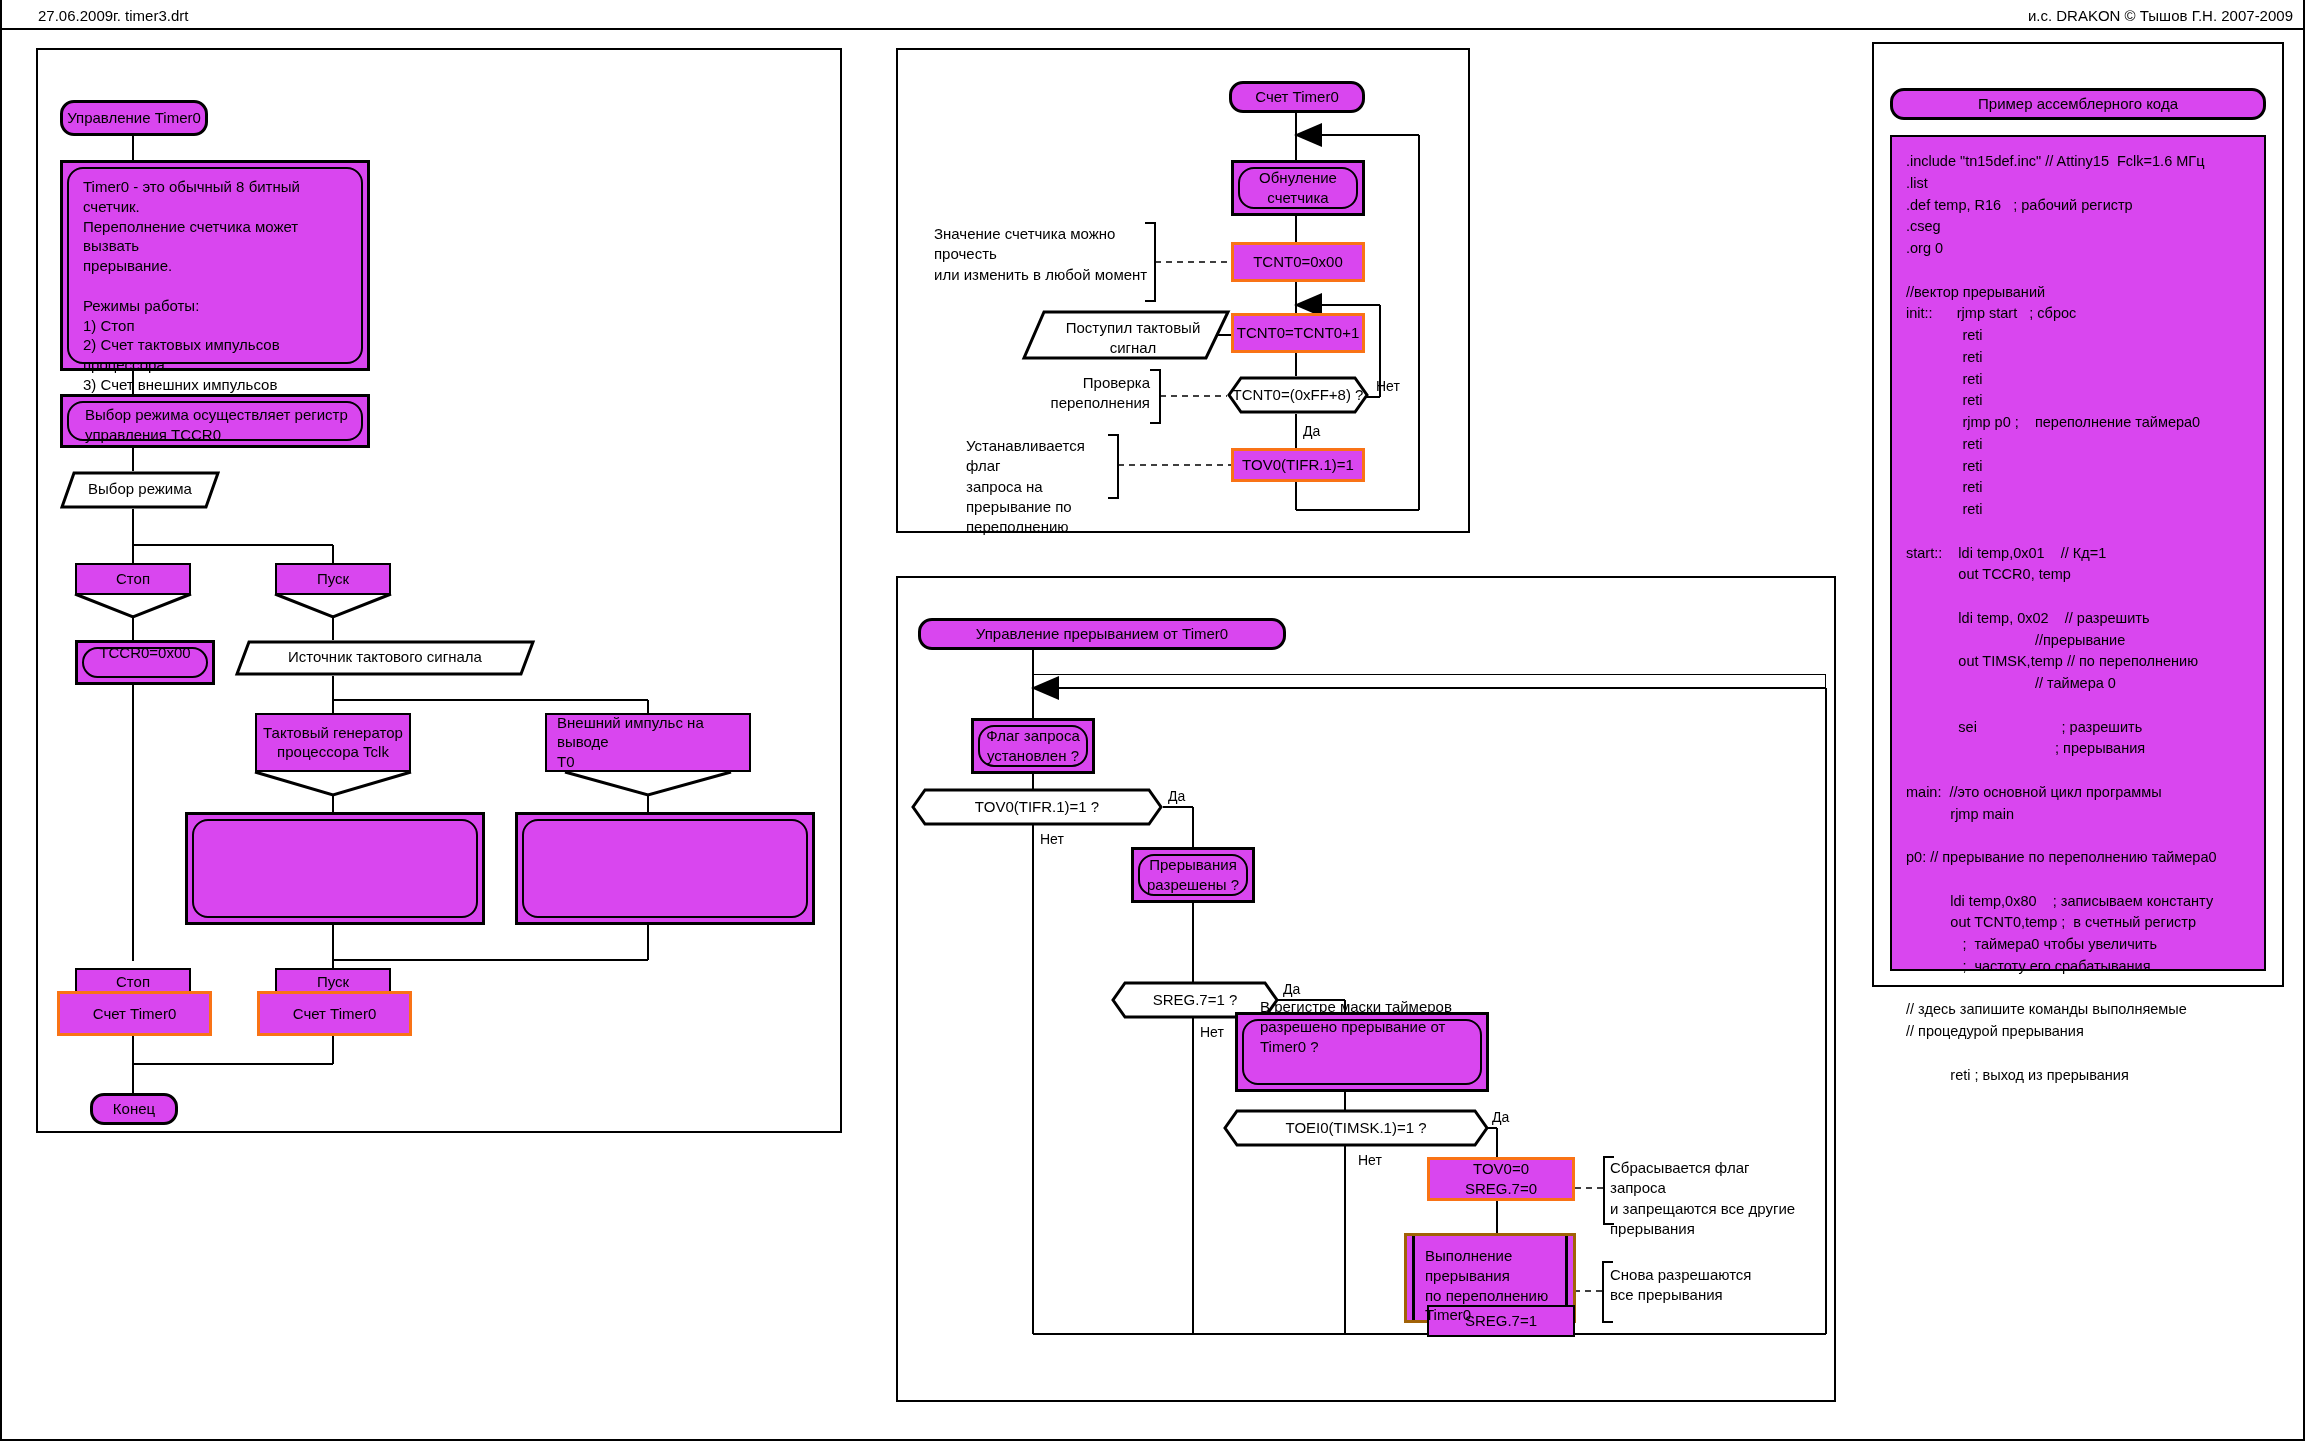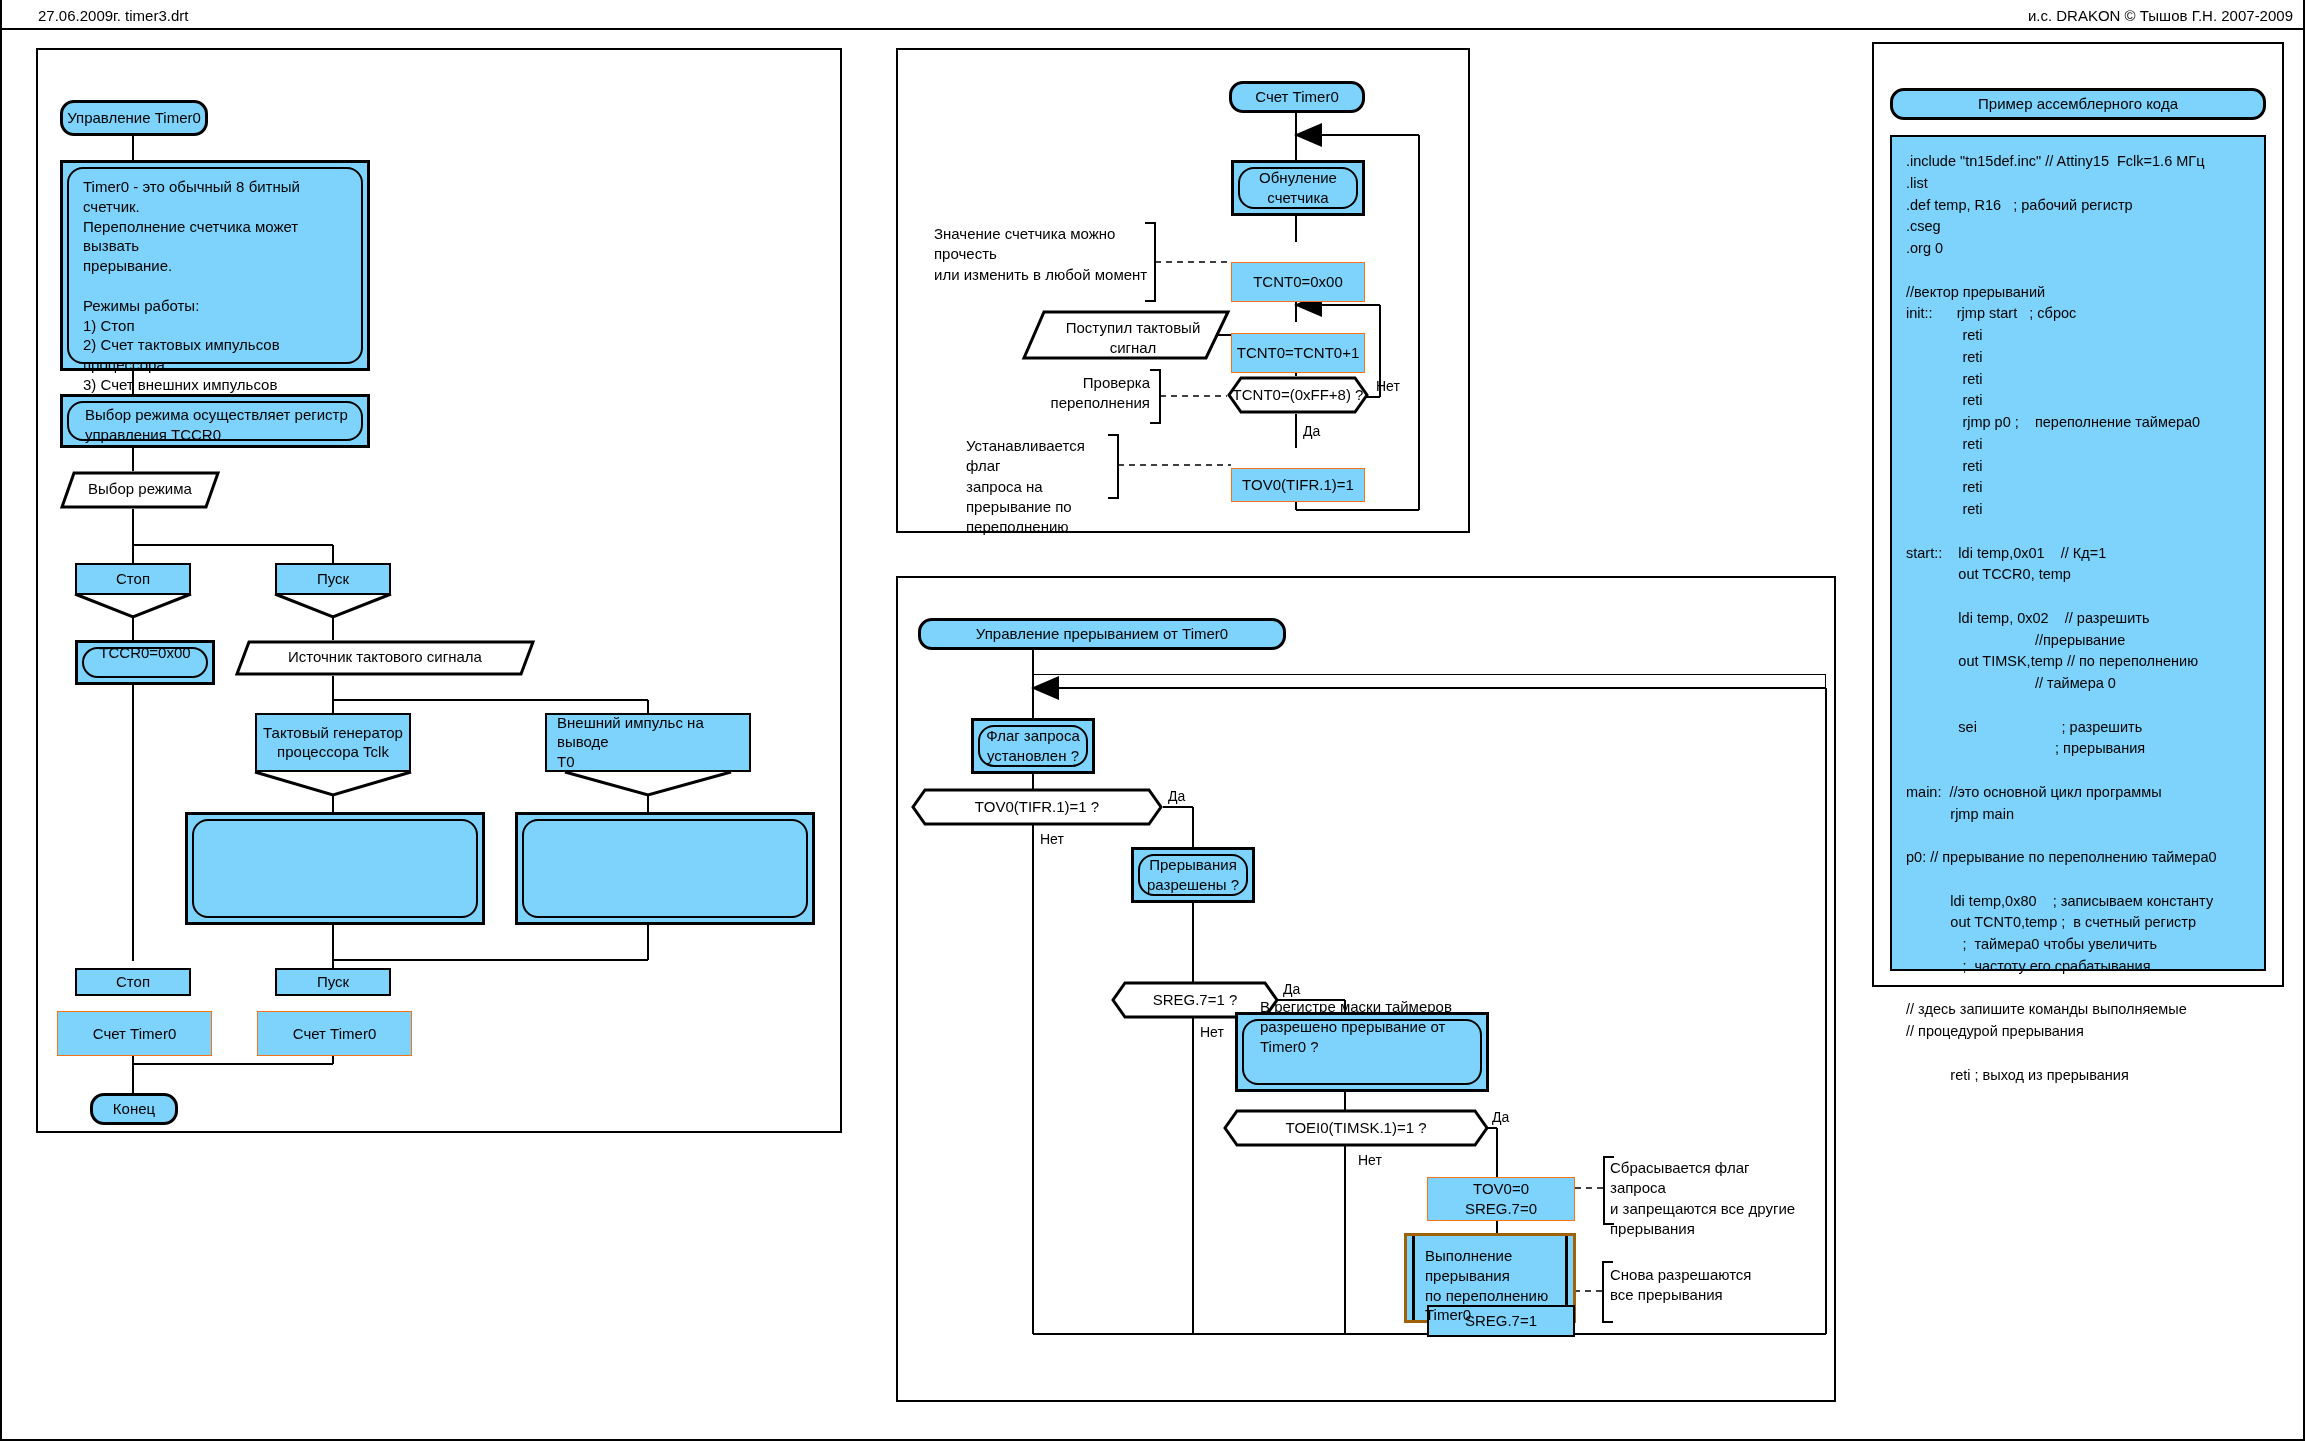--- a/index.html
+++ b/index.html
@@ -13,34 +13,34 @@
   #hdr-right{right:12px;top:8px;}
   #hdr-rule{position:absolute;left:0;top:28px;width:2305px;height:2px;background:#000;}
   #frame-left-edge{position:absolute;left:0;top:0;width:2px;height:1441px;background:#000;}
   #frame-right-edge{position:absolute;right:0;top:0;width:2px;height:1441px;background:#000;}
   #frame-bottom-edge{position:absolute;left:0;bottom:0;width:2305px;height:2px;background:#000;}
 
   .panel{position:absolute;border:2px solid #000;background:#fff;box-sizing:border-box;}
   .inner-frame{position:absolute;border:1px solid #000;box-sizing:border-box;}
 
   
-  .node{position:absolute;box-sizing:border-box;background:#7dd3fc;}
+  .node{position:absolute;box-sizing:border-box;background:#d946ef;}
   .node .txt{
     position:absolute;left:0;right:0;
     font-size:15px;line-height:1.32;white-space:pre-wrap;
   }
   .ctr .txt{text-align:center;}
   .lft .txt{text-align:left;}
 
   
   .term{border:3px solid #000;border-radius:14px;}
   .term .txt{top:50%;transform:translateY(-50%);}
 
   
-  .act{border:1px solid #f97316;margin-top:20px;}
+  .act{border:3px solid #f97316;}
   .act .txt{top:50%;transform:translateY(-50%);}
 
   
   .act-thin{border:2px solid #000;}
   .act-thin .txt{top:50%;transform:translateY(-50%);}
 
   
   .shelf{border:3px solid #000;}
   .shelf .inner{position:absolute;left:4px;top:4px;right:4px;bottom:4px;border:2px solid #000;border-radius:16px;box-sizing:border-box;}
   .shelf .txt{z-index:2;}

